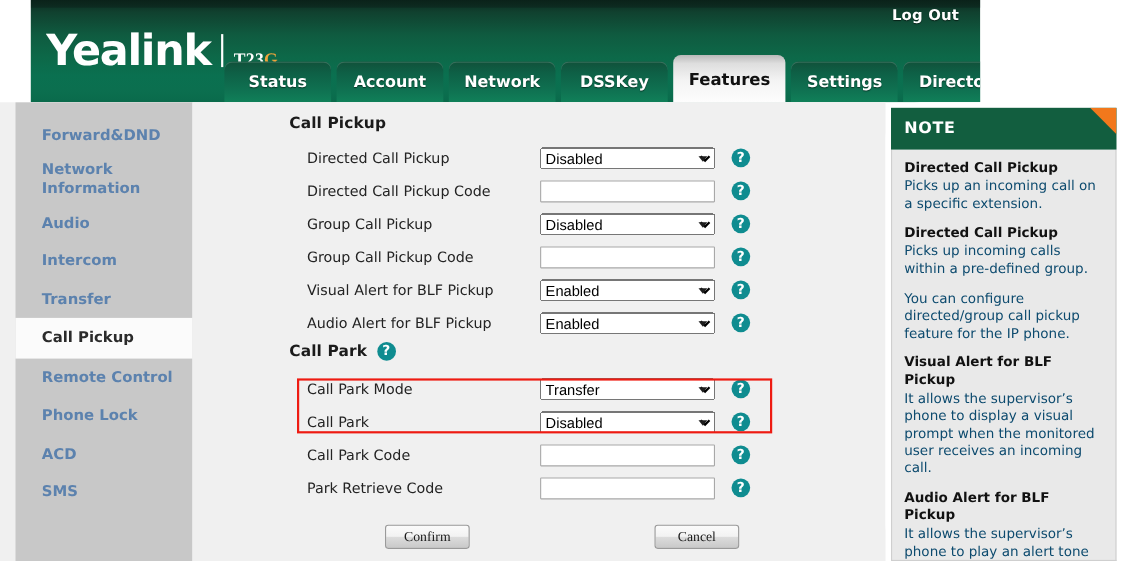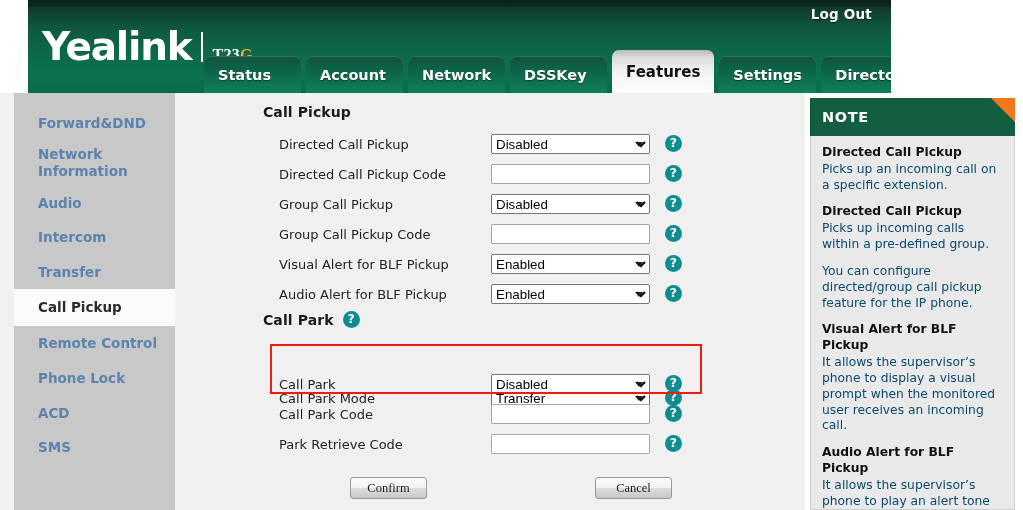--- a/index.html
+++ b/index.html
@@ -87,20 +87,21 @@
     height: 37px;
     min-width: 97px;
     padding: 0 14px;
     border-radius: 7px 7px 0 0;
     background: linear-gradient(to bottom, #11513a 0%, #0e6046 28%, #0f7151 70%, #108059 100%);
     color: #ffffff;
     font-size: 14.5px;
     font-weight: bold;
     display: flex;
     align-items: center;
+    justify-content: center;
     text-shadow: 0 1px 1px rgba(0,0,0,.5);
     box-shadow: inset 0 1px 0 rgba(255,255,255,.16);
     cursor: pointer;
     white-space: nowrap;
   }
   .tab.active {
     height: 43px;
     background: linear-gradient(to bottom, #b9b9b9 0%, #dedede 18%, #f4f4f4 55%, #fdfdfd 100%);
     color: #111111;
     text-shadow: none;
@@ -441,21 +442,21 @@
             <span class="help row">?</span>
           </div>
           <div class="field-row" style="top: 186px;">
             <span class="field-label">Audio Alert for BLF Pickup</span>
             <span class="select-wrap">
               <select><option>Disabled</option><option selected="">Enabled</option></select>
               <span class="select-arrow"></span>
             </span>
             <span class="help row">?</span>
           </div>
-          <div class="field-row" style="top: 246px; margin-top: 44px;">
+          <div class="field-row" style="top: 246px;">
             <span class="field-label">Call Park Mode</span>
             <span class="select-wrap">
               <select><option>Transfer</option><option>FAC</option></select>
               <span class="select-arrow"></span>
             </span>
             <span class="help row">?</span>
           </div>
           <div class="field-row" style="top: 276px;">
             <span class="field-label">Call Park</span>
             <span class="select-wrap">

